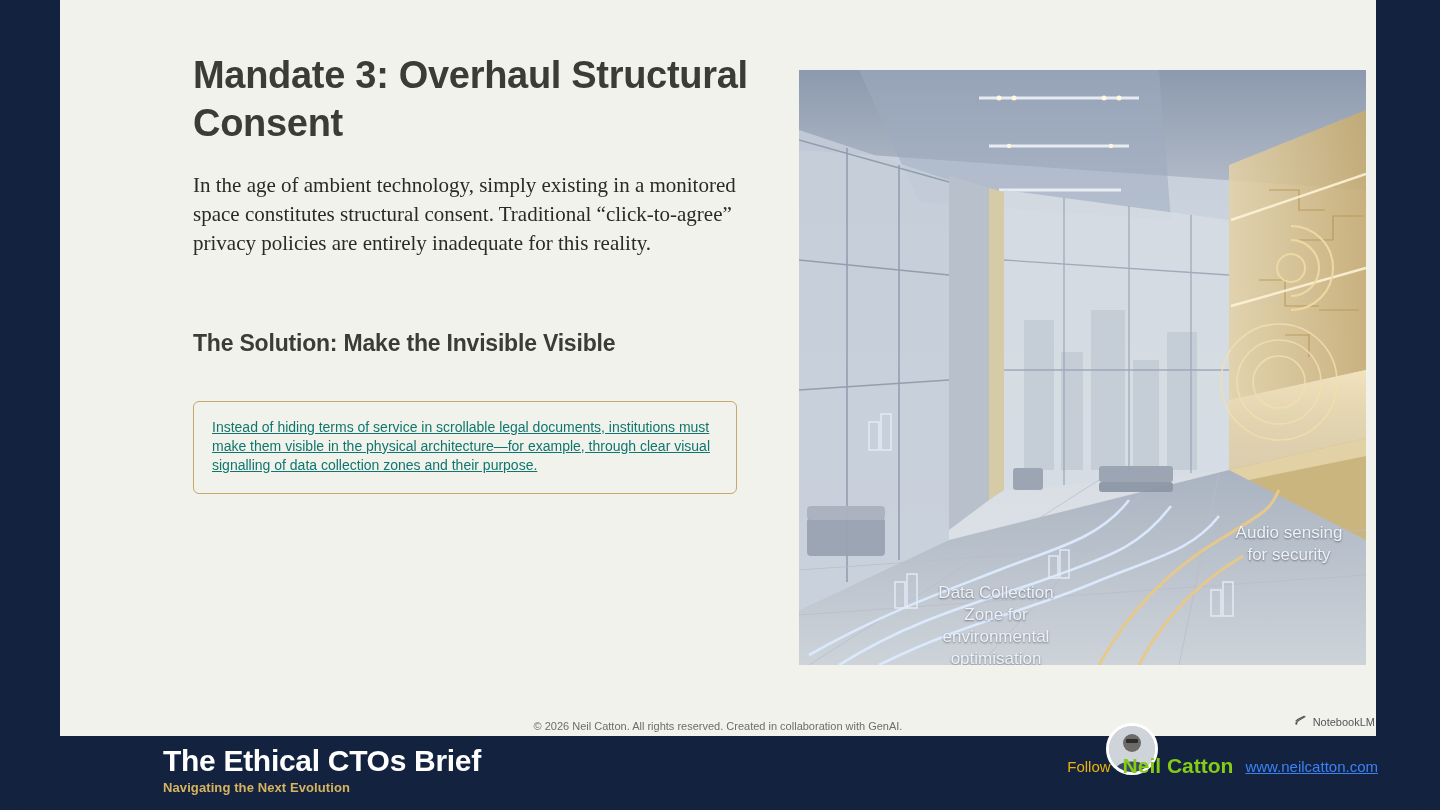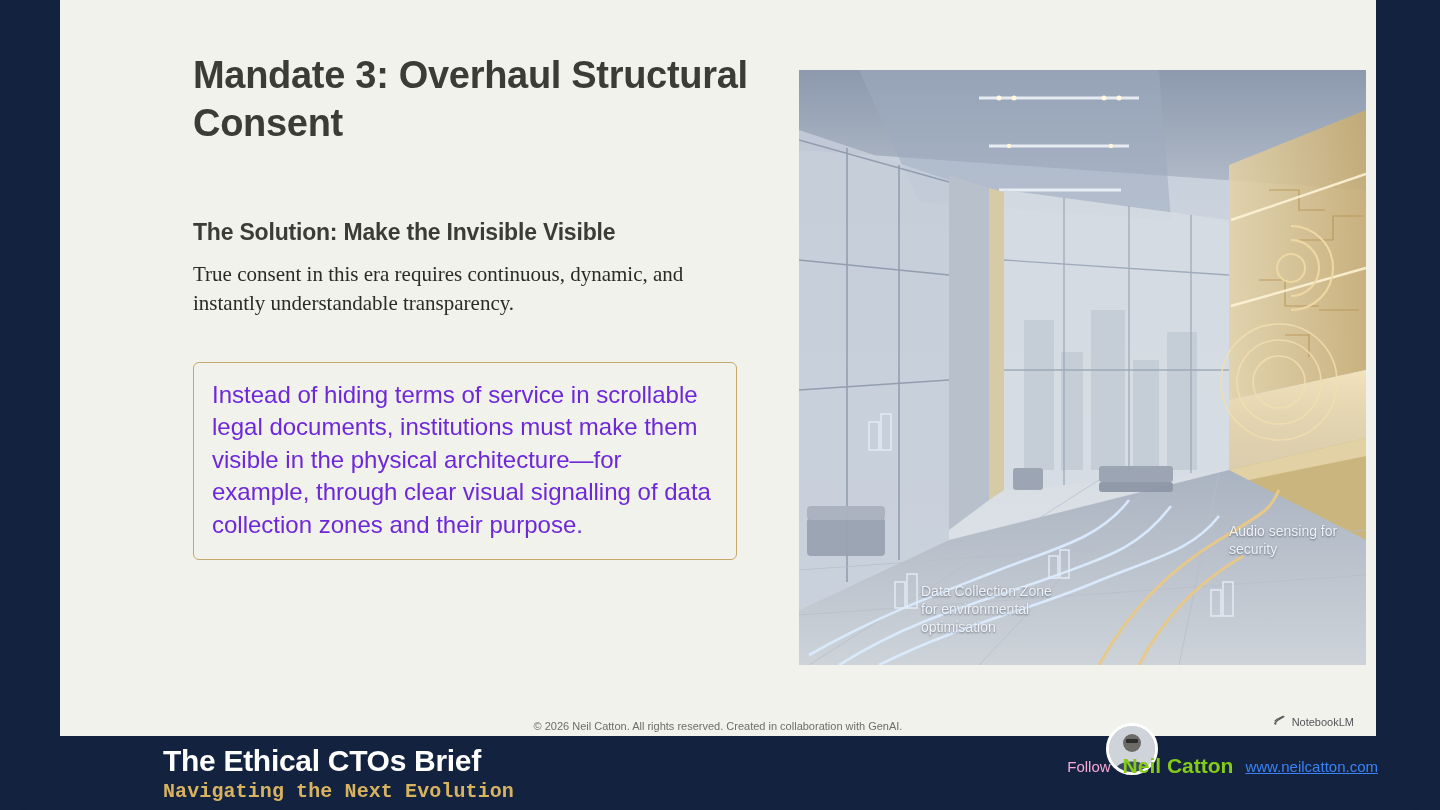--- a/index.html
+++ b/index.html
@@ -53,99 +53,101 @@
   .callout {
     margin-top: 44px;
     width: 544px;
     border: 1.5px solid #c6a86a;
     border-radius: 6px;
     padding: 16px 18px 18px 18px;
     background: transparent;
   }
   .callout-text {
     font-family: "Liberation Sans", sans-serif;
-    font-size: 24px;
+    font-size: 14px;
     line-height: 1.35;
-    color: #6d28d9;
+    color: #0f766e;
+    text-decoration: underline;
   }
 
   
   .art-frame {
     position: absolute;
     left: 739px; top: 70px;
     width: 567px; height: 595px;
     overflow: hidden;
     background: linear-gradient(170deg,#aab4c4 0%, #97a3b6 35%, #b9c0ca 70%, #cfd4da 100%);
   }
   .art-svg { position:absolute; left:0; top:0; width:567px; height:595px; display:block; }
   .art-label {
     position: absolute;
     color: #eef2f7;
     font-family: "Liberation Sans", sans-serif;
-    font-size: 14px;
+    font-size: 17px;
     line-height: 1.3;
     text-shadow: 0 1px 2px rgba(20,30,50,.5);
+    text-align: center;
   }
   .label-audio { left: 430px; top: 452px; width: 120px; }
   .label-data  { left: 122px; top: 512px; width: 150px; }
 
   
   .copyright {
     position: absolute; left: 0; top: 720px; width: 1316px;
     text-align: center;
     font-size: 11px;
     color: #6e6e68;
     font-family: "Liberation Sans", sans-serif;
   }
   .nblm {
-    position: absolute; right: 22px; top: 714px;
+    position: absolute; right: 1px; top: 714px;
     display: flex; align-items: center; gap: 6px;
     color: #55555a; font-size: 11px;
   }
 
   
   .bottom-bar {
     position: absolute; left: 0; bottom: 0; width: 1440px; height: 74px;
     background: #13233f;
     border-radius: 27px;
   }
   .brand {
     position: absolute; left: 163px; top: 8px;
   }
   .brand-title {
     font-size: 30px; font-weight: bold; color: #ffffff; letter-spacing: -0.3px;
   }
   .brand-sub {
-    font-size: 20px; font-weight: bold; color: #d8b35f; letter-spacing: 0.1px; margin-top: 2px; font-family: Liberation Mono, monospace;
+    font-size: 13px; font-weight: bold; color: #d8b35f; letter-spacing: 0.1px; margin-top: 2px;
   }
   .follow-group {
     position: absolute; right: 62px; top: 18px;
     display: flex; align-items: center; gap: 12px;
   }
-  .follow-label { color: #f9a8d4; font-size: 15px; }
+  .follow-label { color: #eab308; font-size: 15px; }
   .avatar {
     position: absolute; right: 282px; top: -13px;
     width: 52px; height: 52px; border-radius: 50%;
     background: #c8cdd6; border: 3px solid #ffffff; overflow: hidden;
   }
   .avatar svg { display:block; }
   .person-name { color:#84cc16; font-size: 21px; font-weight: bold; }
   .site-link { color:#3b82f6; font-size: 15px; text-decoration: underline; }
 </style>
 </head>
 <body>
 
 <div id="root">
 
   <div class="slide">
 
     <div class="left-col">
       <h1 class="title">Mandate 3: Overhaul Structural Consent</h1>
+      <p class="body-serif">In the age of ambient technology, simply existing in a monitored space constitutes structural consent. Traditional “click-to-agree” privacy policies are entirely inadequate for this reality.</p>
       <h2 class="sub-head">The Solution: Make the Invisible Visible</h2>
-      <p class="body-serif">True consent in this era requires continuous, dynamic, and instantly understandable transparency.</p>
 
       <div class="callout">
         <div class="callout-text">Instead of hiding terms of service in scrollable legal documents, institutions must make them visible in the physical architecture—for example, through clear visual signalling of data collection zones and their purpose.</div>
       </div>
     </div>
 
     <div class="art-frame">
       <svg class="art-svg" viewBox="0 0 567 595">
         <defs>
           <linearGradient id="sky" x1="0" y1="0" x2="0" y2="1">

